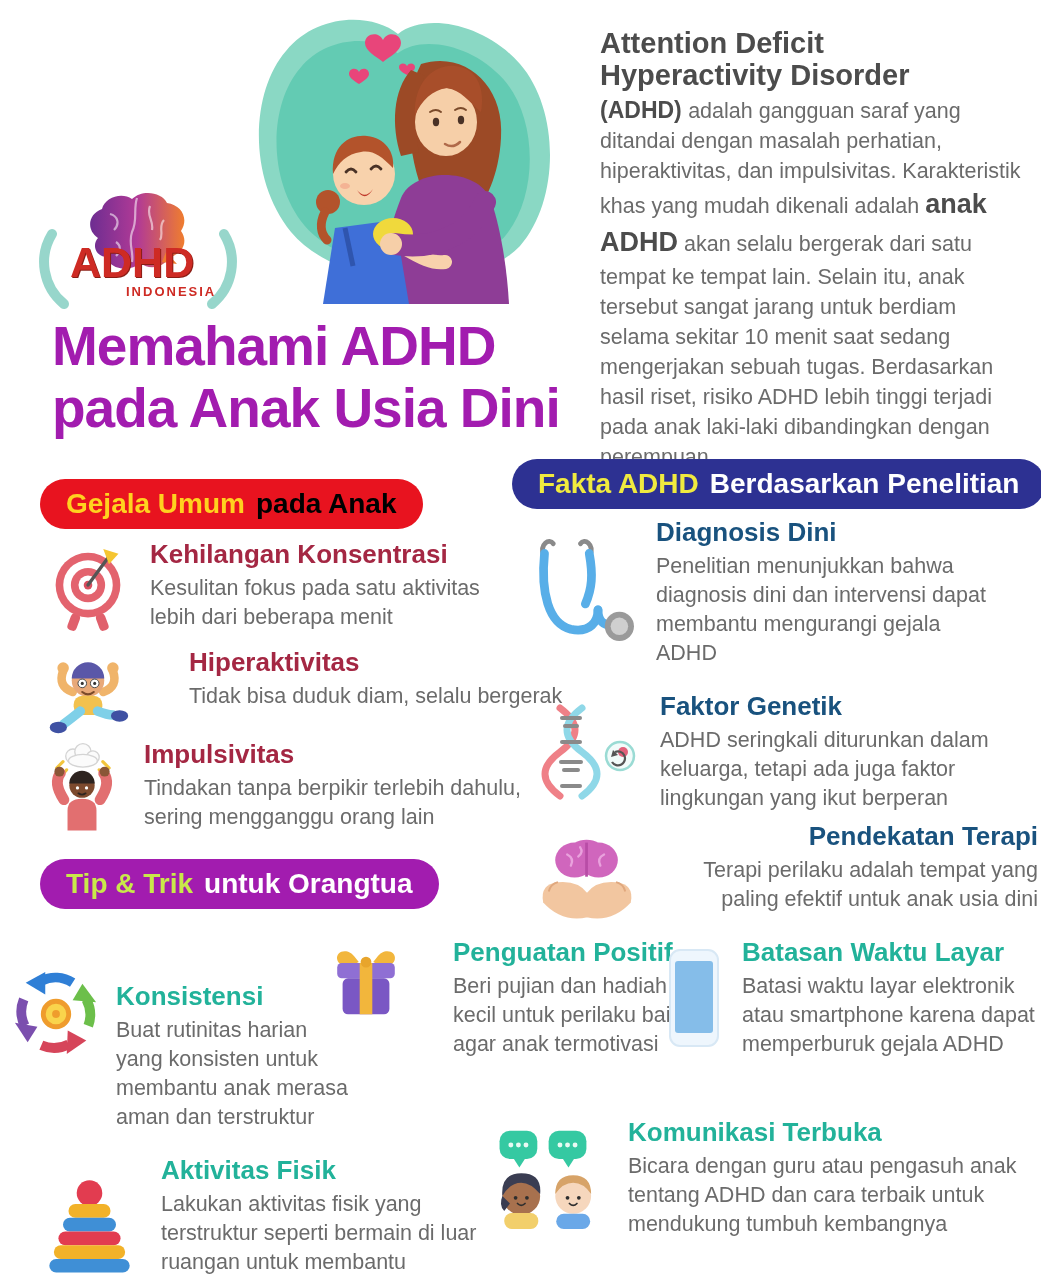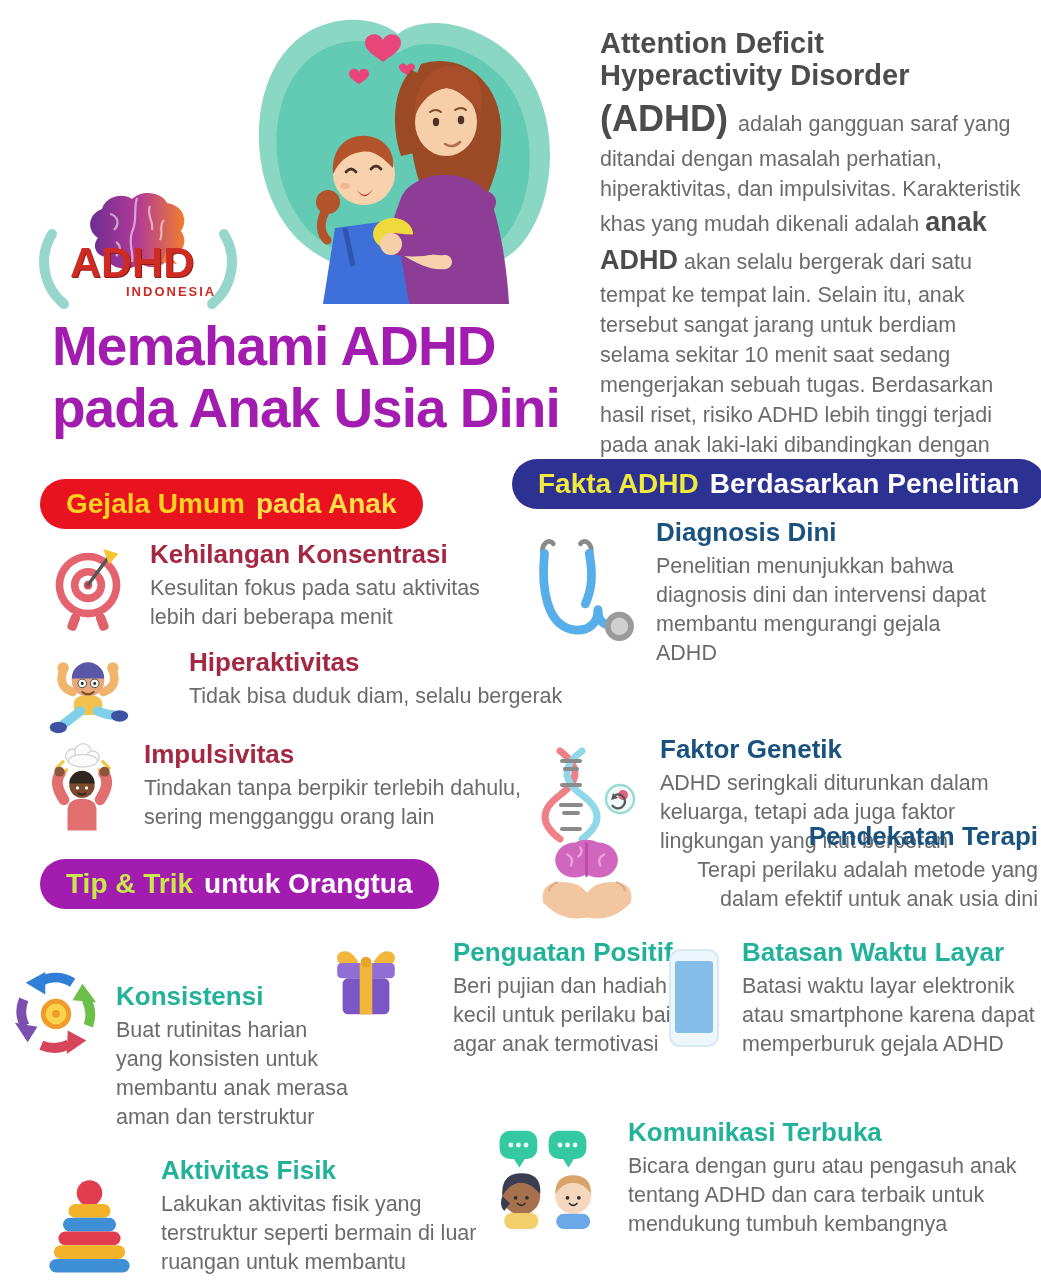--- a/index.html
+++ b/index.html
@@ -9,31 +9,31 @@
   .logo{position:absolute;left:36px;top:182px;width:204px;height:140px;}
   .logo .brand{position:absolute;left:34px;top:56px;font-size:43px;font-weight:900;color:#ce2b24;
                letter-spacing:0;text-shadow:1px 1px 0 #8a1d14;}
   .logo .sub{position:absolute;left:90px;top:102px;font-size:13px;font-weight:700;color:#ce2b24;letter-spacing:2px;}
   
   .hero{position:absolute;left:233px;top:6px;width:330px;height:298px;}
   
   .intro{position:absolute;left:600px;top:28px;width:424px;}
   .intro .h{font-size:29px;font-weight:800;color:#4c4c4c;line-height:1.1;}
   .intro p{margin:2px 0 0;font-size:21.5px;color:#6b6b6b;line-height:1.4;}
-  .intro .big{font-size:36px;font-weight:800;color:#4c4c4c;}
+  .intro .big{font-size:23px;font-weight:800;color:#4c4c4c;}
   .intro .emph{font-size:27px;font-weight:800;color:#4c4c4c;}
   
   .main-title{position:absolute;left:52px;top:316px;font-size:55px;font-weight:800;color:#a21caf;
               line-height:1.12;letter-spacing:-1px;}
   
   .badge{position:absolute;display:inline-flex;align-items:center;padding:9px 26px;border-radius:999px;
          font-size:28px;font-weight:800;white-space:nowrap;}
   .badge .hl{margin-right:11px;}
   .badge-red{left:40px;top:479px;background:#e8131f;}
-  .badge-red .hl{color:#ffd21f;} .badge-red .rest{color:#fde047;}
+  .badge-red .hl{color:#ffd21f;} .badge-red .rest{color:#000000;}
   .badge-blue{left:512px;top:459px;background:#2d3192;}
   .badge-blue .hl{color:#f0ea3f;} .badge-blue .rest{color:#ffffff;}
   .badge-teal{left:40px;top:859px;background:#a21caf;}
   .badge-teal .hl{color:#c9e84a;} .badge-teal .rest{color:#ffffff;}
   
   .item{position:absolute;display:flex;align-items:flex-start;}
   .item .ic{flex:none;}
   .item .tx h3{margin:0 0 5px;font-size:26px;font-weight:800;line-height:1.1;}
   .item .tx p{margin:0;font-size:21.5px;color:#6b6b6b;line-height:1.36;}
   .sym .tx h3{color:#a42743;}
@@ -215,21 +215,21 @@
         <circle cx="98" cy="97" r="15" fill="#9a9a9a"></circle>
           <circle cx="98" cy="97" r="9" fill="#cfcfcf"></circle>
       </svg>
     </div>
     <div class="tx" style="width:340px;">
       <h3>Diagnosis Dini</h3>
       <p>Penelitian menunjukkan bahwa diagnosis dini dan intervensi dapat membantu mengurangi gejala ADHD</p>
     </div>
   </div>
 
-  <div class="item fact" style="left:534px;top:692px;margin-top:43px;">
+  <div class="item fact" style="left:534px;top:692px;">
     <div class="ic" style="margin-right:18px;margin-top:12px;">
       <svg width="108" height="100" viewBox="0 0 108 100">
         <path d="M26,4 Q56,26 26,48 Q-4,70 26,92" stroke="#ef8087" stroke-width="7" fill="none" stroke-linecap="round"></path>
         <path d="M48,4 Q18,26 48,48 Q78,70 48,92" stroke="#8fd8e8" stroke-width="7" fill="none" stroke-linecap="round"></path>
         <g stroke="#8a8a8a" stroke-width="4" stroke-linecap="round">
           <line x1="28" y1="14" x2="46" y2="14"></line>
             <line x1="31" y1="22" x2="43" y2="22"></line>
           <line x1="28" y1="38" x2="46" y2="38"></line>
             <line x1="27" y1="58" x2="47" y2="58"></line>
           <line x1="30" y1="66" x2="44" y2="66"></line>
@@ -259,21 +259,21 @@
         <path d="M36,26 q8,4 4,12 M76,26 q-8,4 -4,12 M50,18 q4,6 -2,10" stroke="#e9a2dd" stroke-width="2.5" fill="none" stroke-linecap="round"></path>
         <g fill="#f2c6a0">
           <path d="M10,78 Q6,58 26,56 Q48,54 58,68 L58,94 Q30,100 10,78 Z"></path>
           <path d="M105,78 Q109,58 89,56 Q67,54 57,68 L57,94 Q85,100 105,78 Z"></path>
         </g>
         <path d="M26,56 q-8,2 -10,10 M89,56 q8,2 10,10" stroke="#e0a87e" stroke-width="2" fill="none"></path>
       </svg>
     </div>
     <div class="tx" style="width:380px;">
       <h3>Pendekatan Terapi</h3>
-      <p>Terapi perilaku adalah metode yang dalam efektif untuk anak usia dini</p>
+      <p>Terapi perilaku adalah tempat yang paling efektif untuk anak usia dini</p>
     </div>
   </div>
 
   <div class="badge badge-teal">
     <span class="hl">Tip &amp; Trik</span>
     <span class="rest">untuk Orangtua</span>
   </div>
 
   <div class="item tip" style="left:12px;top:938px;">
     <div class="ic" style="margin-right:16px;margin-top:32px;">

